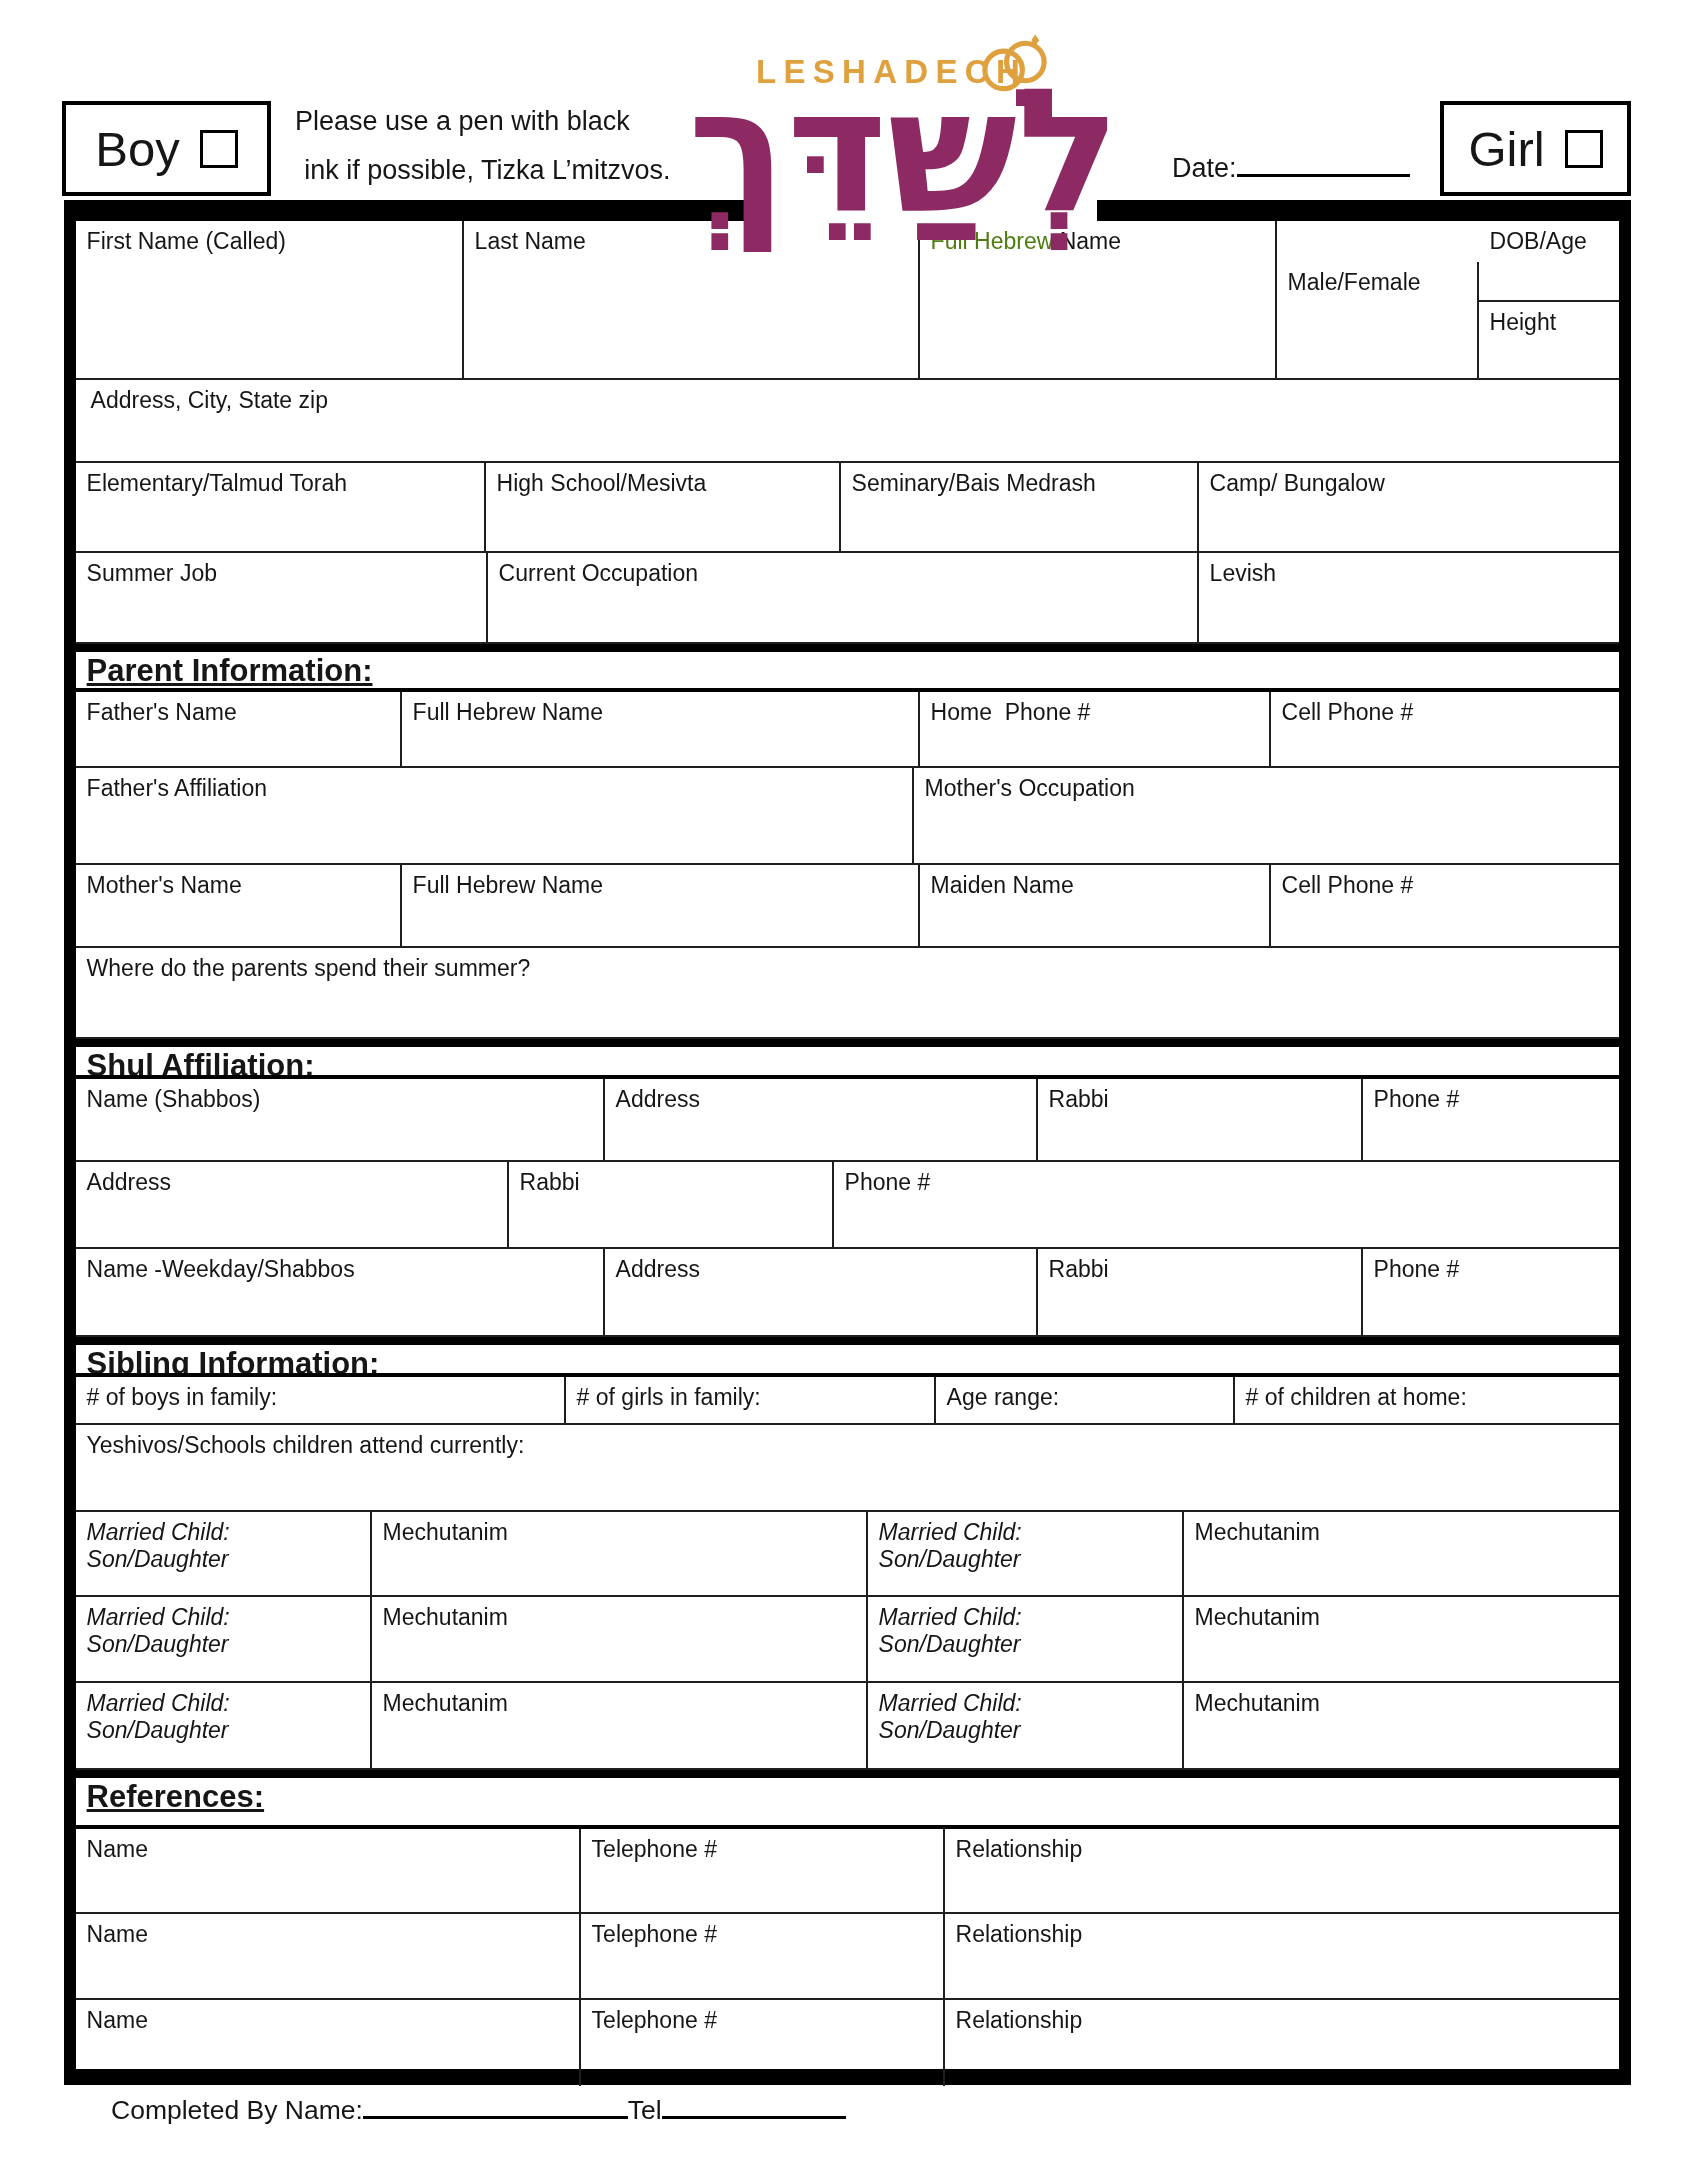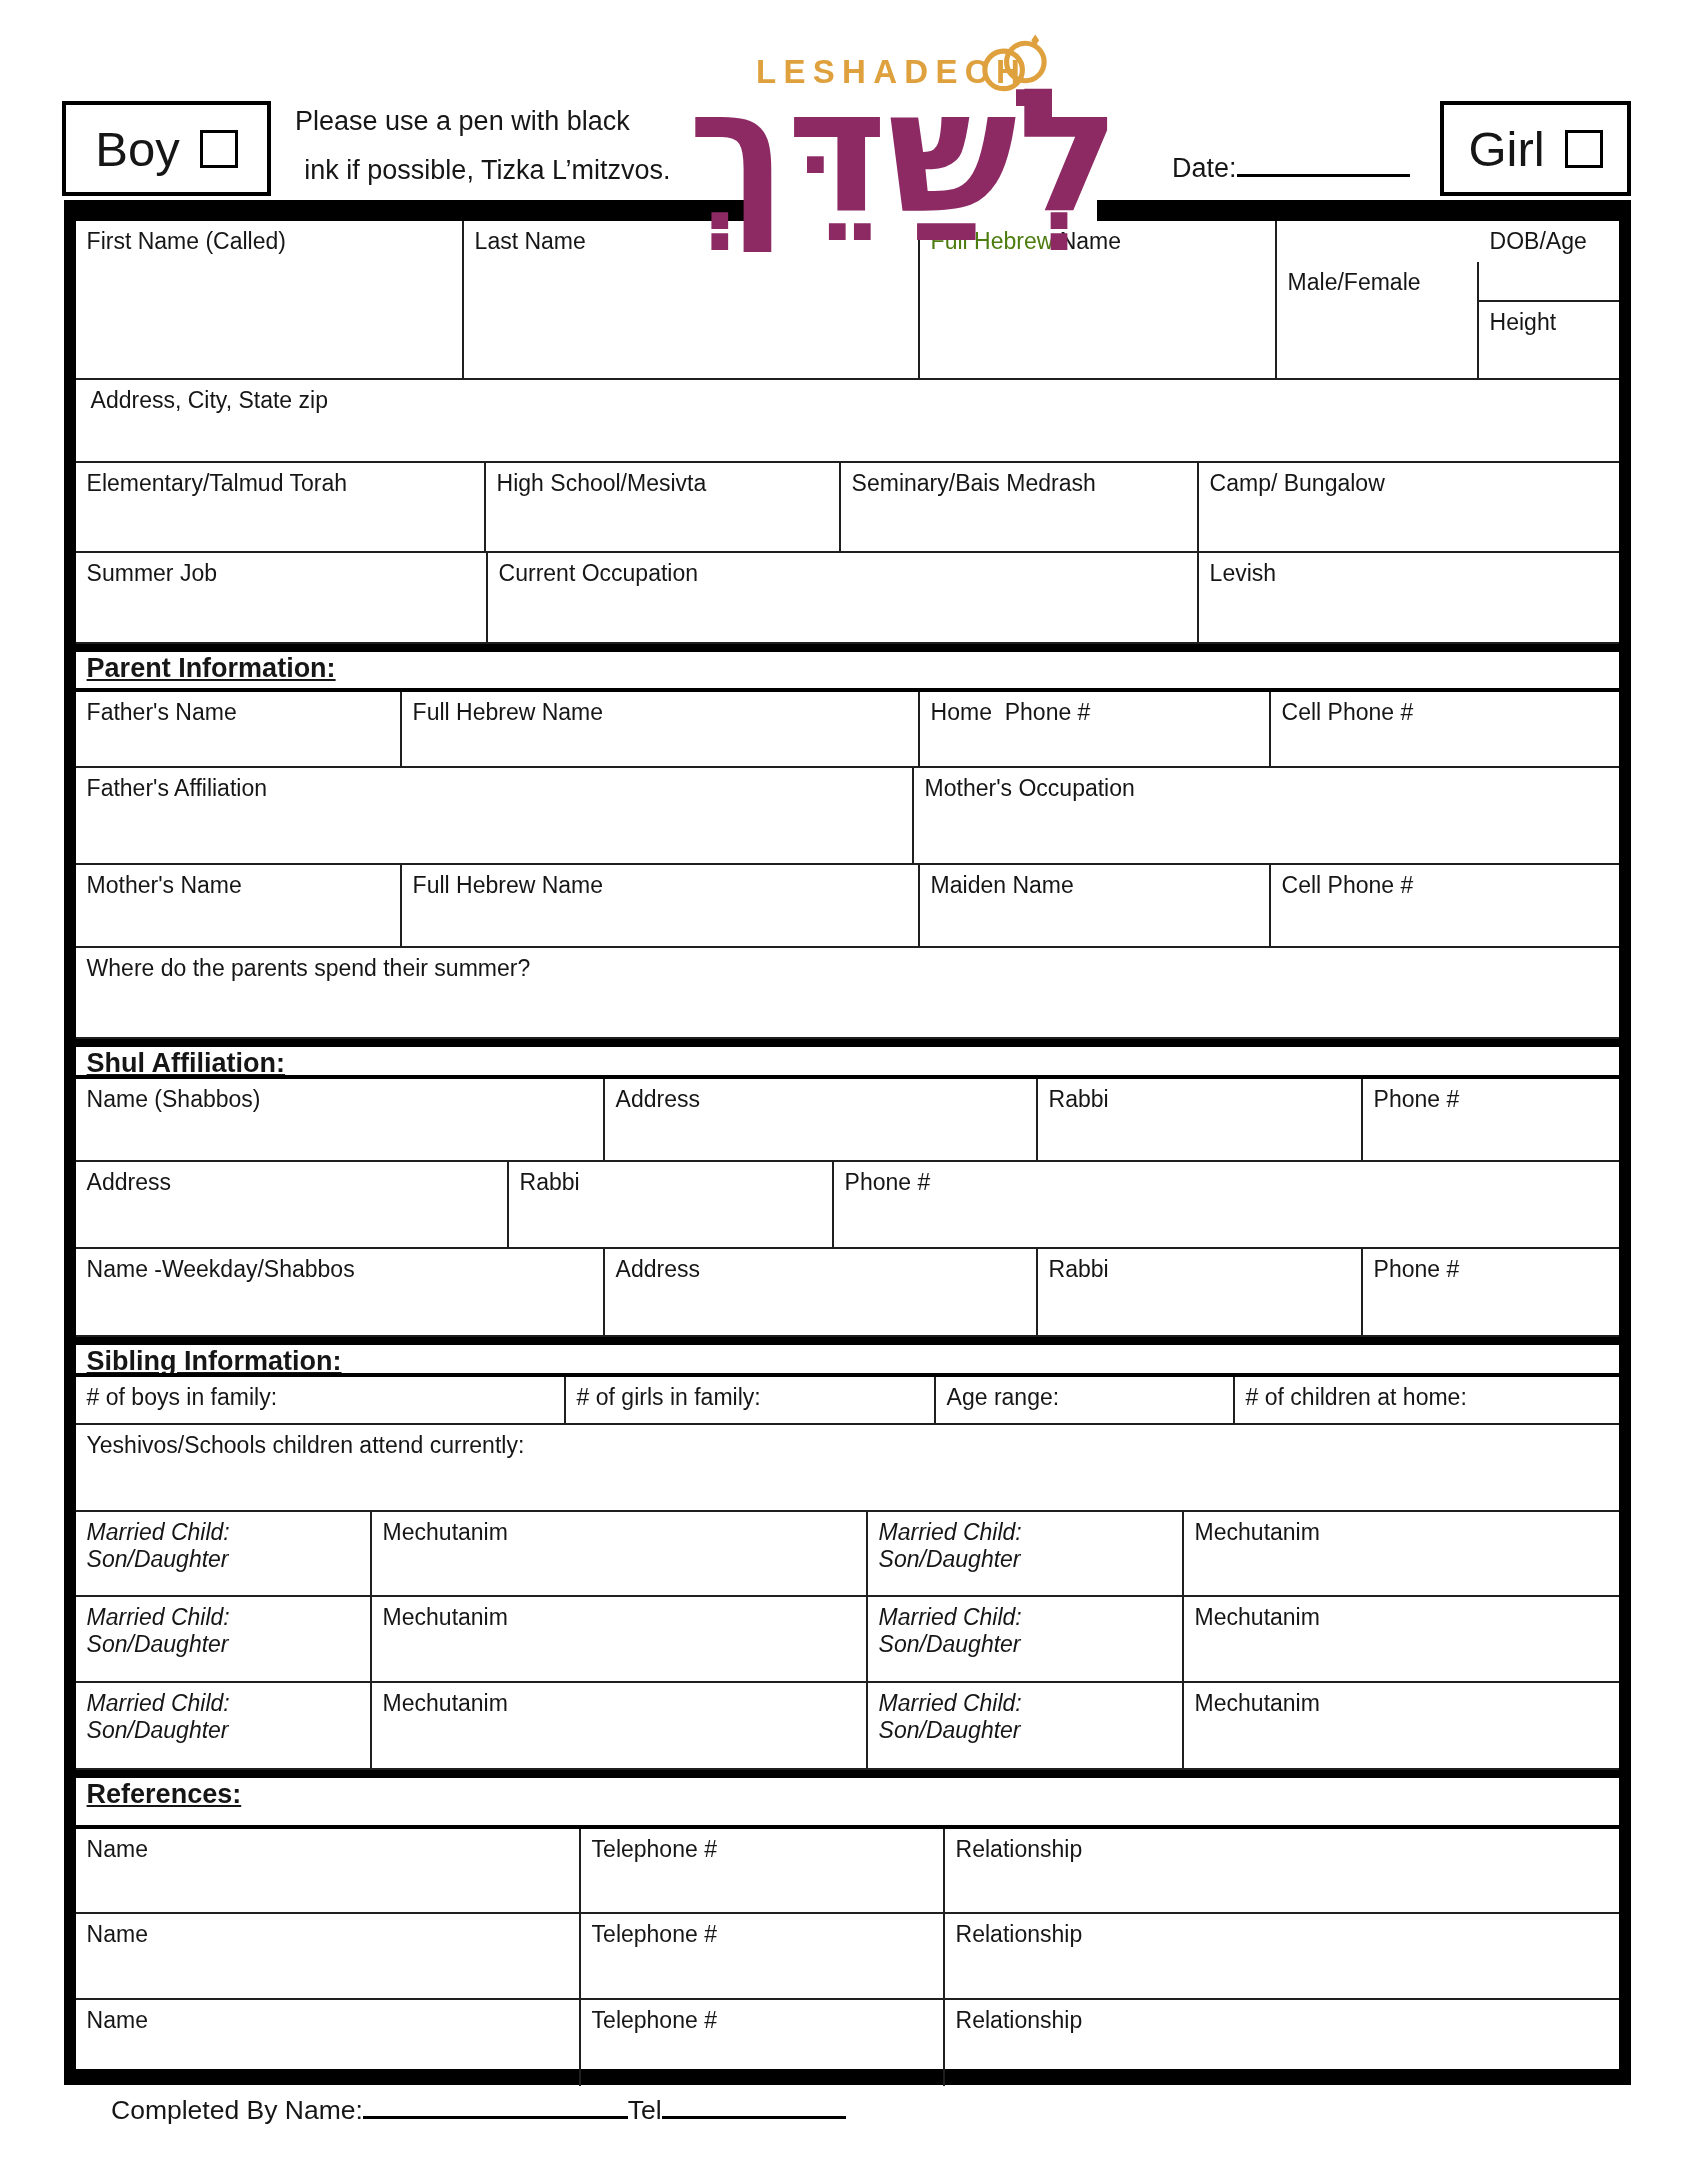--- a/index.html
+++ b/index.html
@@ -82,21 +82,21 @@
     white-space:pre-wrap;
     overflow:hidden;
   }
   .cell:last-child{border-right:none;}
   .grow{flex:1;}
   .band{
     box-sizing:border-box;
     border-top:8.6px solid #000;
     border-bottom:4.6px solid #000;
     padding:1.3px 10.6px 0 10.6px;
-    font-size:27px;font-weight:bold;
+    font-size:31px;font-weight:bold;
     overflow:hidden;flex:none;
   }
   .band span{text-decoration:underline;}
   .stackcell{display:flex;flex-direction:column;padding:0;}
   .substack{box-sizing:border-box;padding:6.6px 10.6px;overflow:hidden;}
   .substack.top{border-bottom:2.6px solid #1f1f1f;height:81px;}
   .faint{color:#4d7c0f;}
   .two-line span{display:block;font-style:italic;}
   
   .footer{

